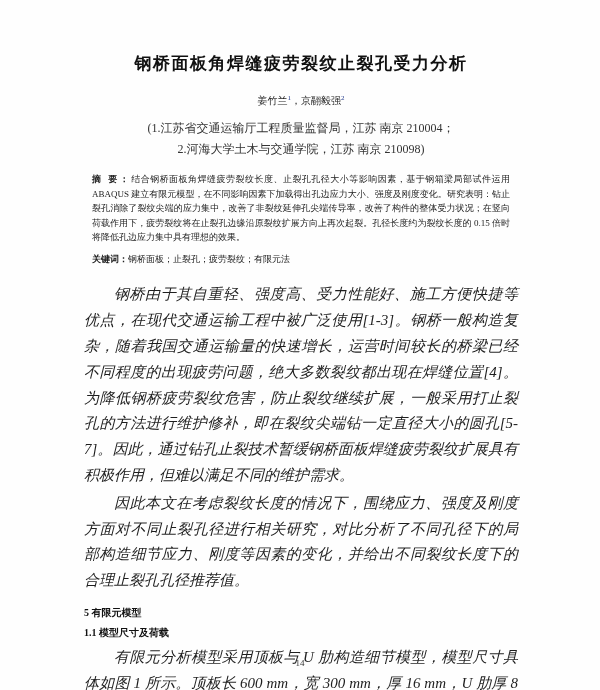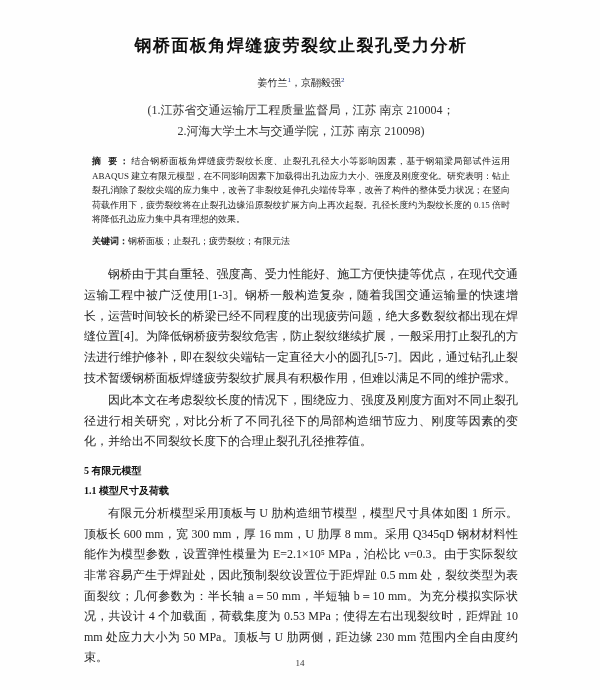--- a/index.html
+++ b/index.html
@@ -6,21 +6,21 @@
   html, body { width: 600px; height: 690px; background: #ffffff; overflow: hidden; }
   body {
     font-family: "Liberation Serif", "DejaVu Serif", serif;
     color: #1c1c1c;
   }
   .page {
     position: relative;
     width: 600px;
     height: 690px;
     background: #fefefe;
-    padding: 34px 82px 0 84px;
+    padding: 52px 82px 0 84px;
   }
   .title {
     text-align: center;
     font-size: 17px;
     font-weight: bold;
     letter-spacing: 1.5px;
     color: #111;
   }
   .authors {
     text-align: center;
@@ -47,26 +47,27 @@
   .keywords {
     margin: 7px 8px 0 8px;
     font-size: 9px;
     line-height: 1.6;
     text-align: justify;
     color: #222;
   }
   .keywords .label { font-weight: bold; }
   .body-text { margin-top: 16px; }
   .para {
-    font-size: 12px;
+    font-size: 15px;
     line-height: 1.72;
     text-align: justify;
     text-indent: 2em;
     color: #1e1e1e;
     margin-bottom: 2px;
+    font-style: italic;
   }
   .sec-heading {
     font-size: 10px;
     font-weight: bold;
     margin: 12px 0 6px 0;
     color: #111;
   }
   .subsec-heading {
     font-size: 10px;
     font-weight: bold;

